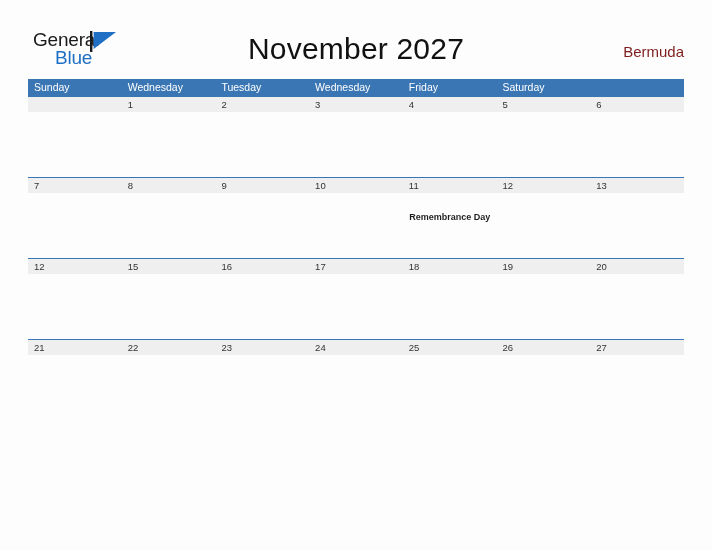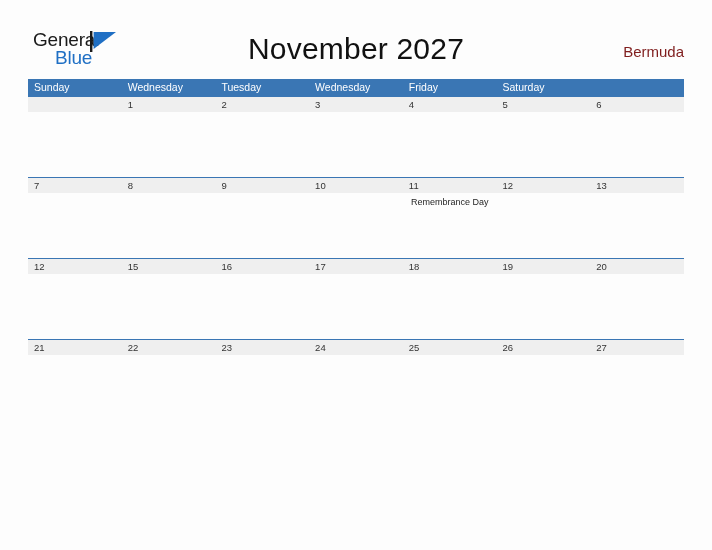--- a/index.html
+++ b/index.html
@@ -124,22 +124,23 @@
     white-space: nowrap;
     overflow: hidden;
   }
   .week-body {
     display: flex;
     height: 65px;
   }
   .event-cell {
     width: 93.71px;
     box-sizing: border-box;
-    padding-top: 3px;
+    padding-top: 18px;
     text-align: center;
+    font-weight: bold;
   }
   .event-text {
     font-size: 9px;
     line-height: 12px;
     color: #1f1f1f;
     display: block;
     word-wrap: break-word;
   }
 </style>
 </head>

